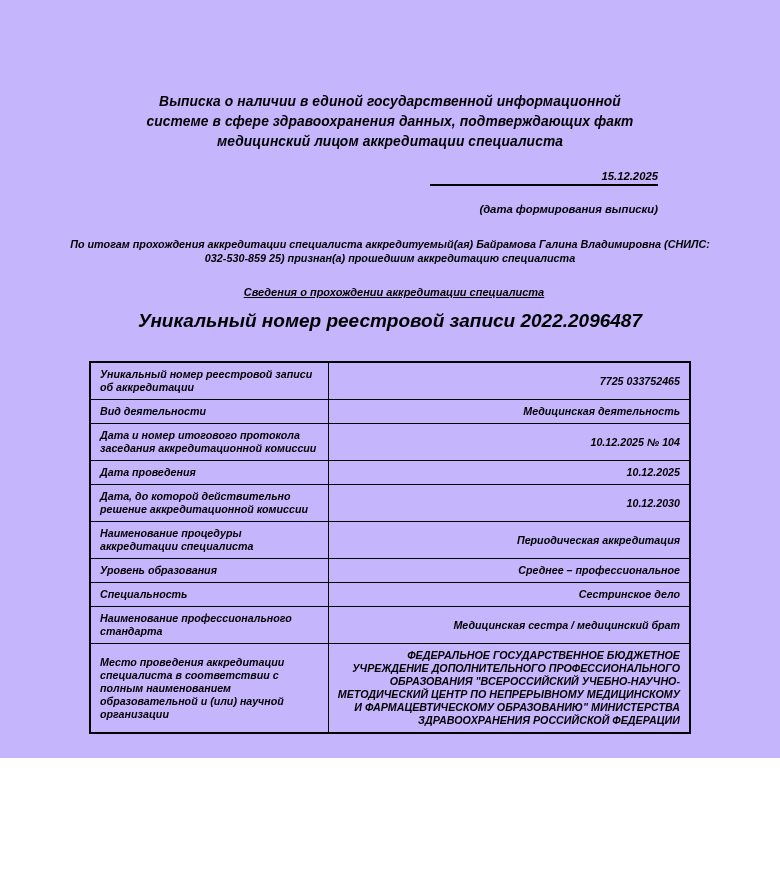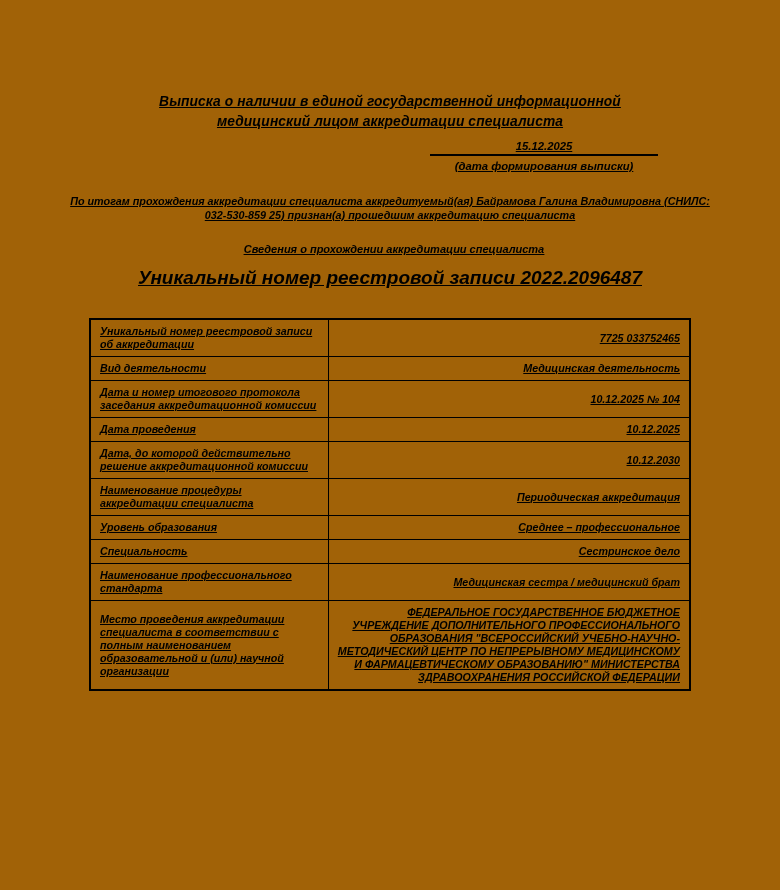--- a/index.html
+++ b/index.html
@@ -3,27 +3,27 @@
 <meta charset="utf-8">
 <style>
   * { margin:0; padding:0; box-sizing:border-box; }
   html, body { background:#ffffff; }
   body {
     width:780px; height:890px; overflow:hidden;
     font-family:"Liberation Sans", sans-serif;
     font-weight:bold; font-style:italic;
     color:#000000;
   }
-  .document-page { width:780px; height:890px; background:#a16207; padding-top:92px;text-decoration:underline; }
+  .document-page { width:780px; height:758px; background:#c4b5fd; padding-top:92px; }
 
   .doc-title { text-align:center; font-size:13.8px; line-height:20px; letter-spacing:0.1px; }
 
-  .date-block { width:228px; margin:8px 122px 0 auto; text-align:center; }
+  .date-block { width:228px; margin:18px 122px 0 auto; text-align:right; }
   .date-line { font-size:11.3px; border-bottom:2px solid #000; padding-bottom:2px; }
-  .date-caption { font-size:11.3px; padding-top:4px; }
+  .date-caption { font-size:11.3px; padding-top:17px; }
 
   .intro-paragraph {
     width:648px; margin:22px auto 0; text-align:center;
     font-size:10.8px; line-height:14px;
   }
 
   .section-heading {
     margin-top:21px; text-align:center; font-size:11px;
     text-decoration:underline;
     padding-left:8px;
@@ -45,20 +45,21 @@
   td.row-label { width:238px; }
   td.row-value { width:362px;text-align:right; }
 </style>
 </head>
 <body>
 
 <div class="document-page">
 
   <div class="doc-title">
     <div>Выписка о наличии в единой государственной информационной</div>
+    <div>системе в сфере здравоохранения данных, подтверждающих факт</div>
     <div>медицинский лицом аккредитации специалиста</div>
   </div>
 
   <div class="date-block">
     <div class="date-line">15.12.2025</div>
     <div class="date-caption">(дата формирования выписки)</div>
   </div>
 
   <div class="intro-paragraph">По итогам прохождения аккредитации специалиста аккредитуемый(ая) Байрамова Галина Владимировна (СНИЛС: 032-530-859 25) признан(а) прошедшим аккредитацию специалиста</div>
 

